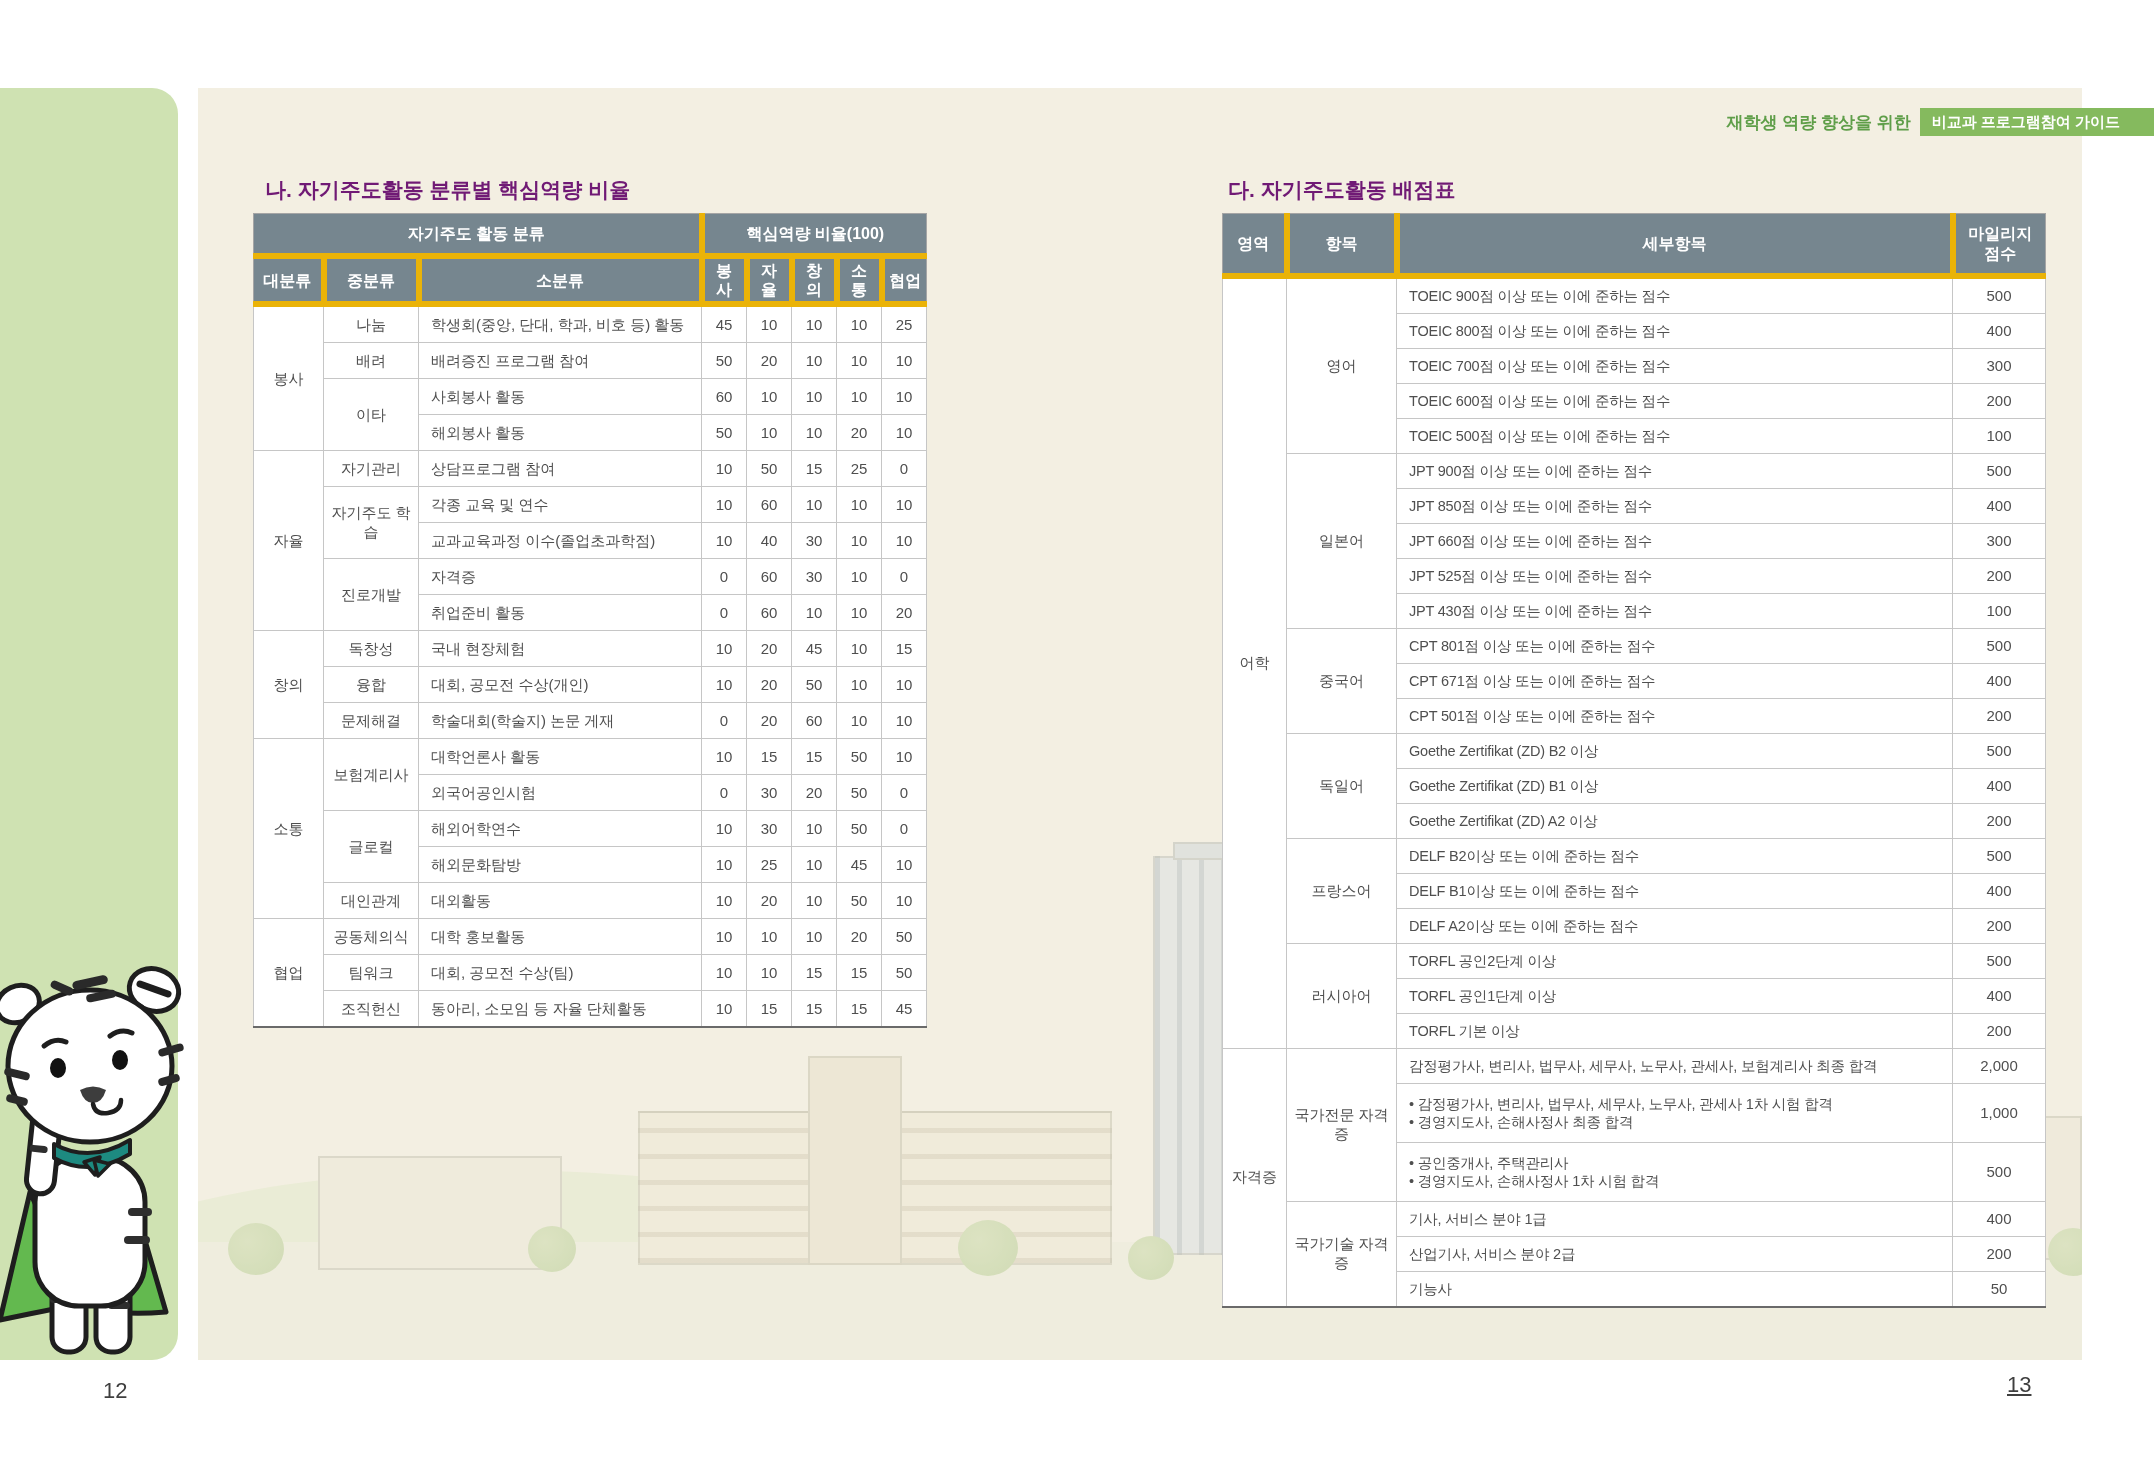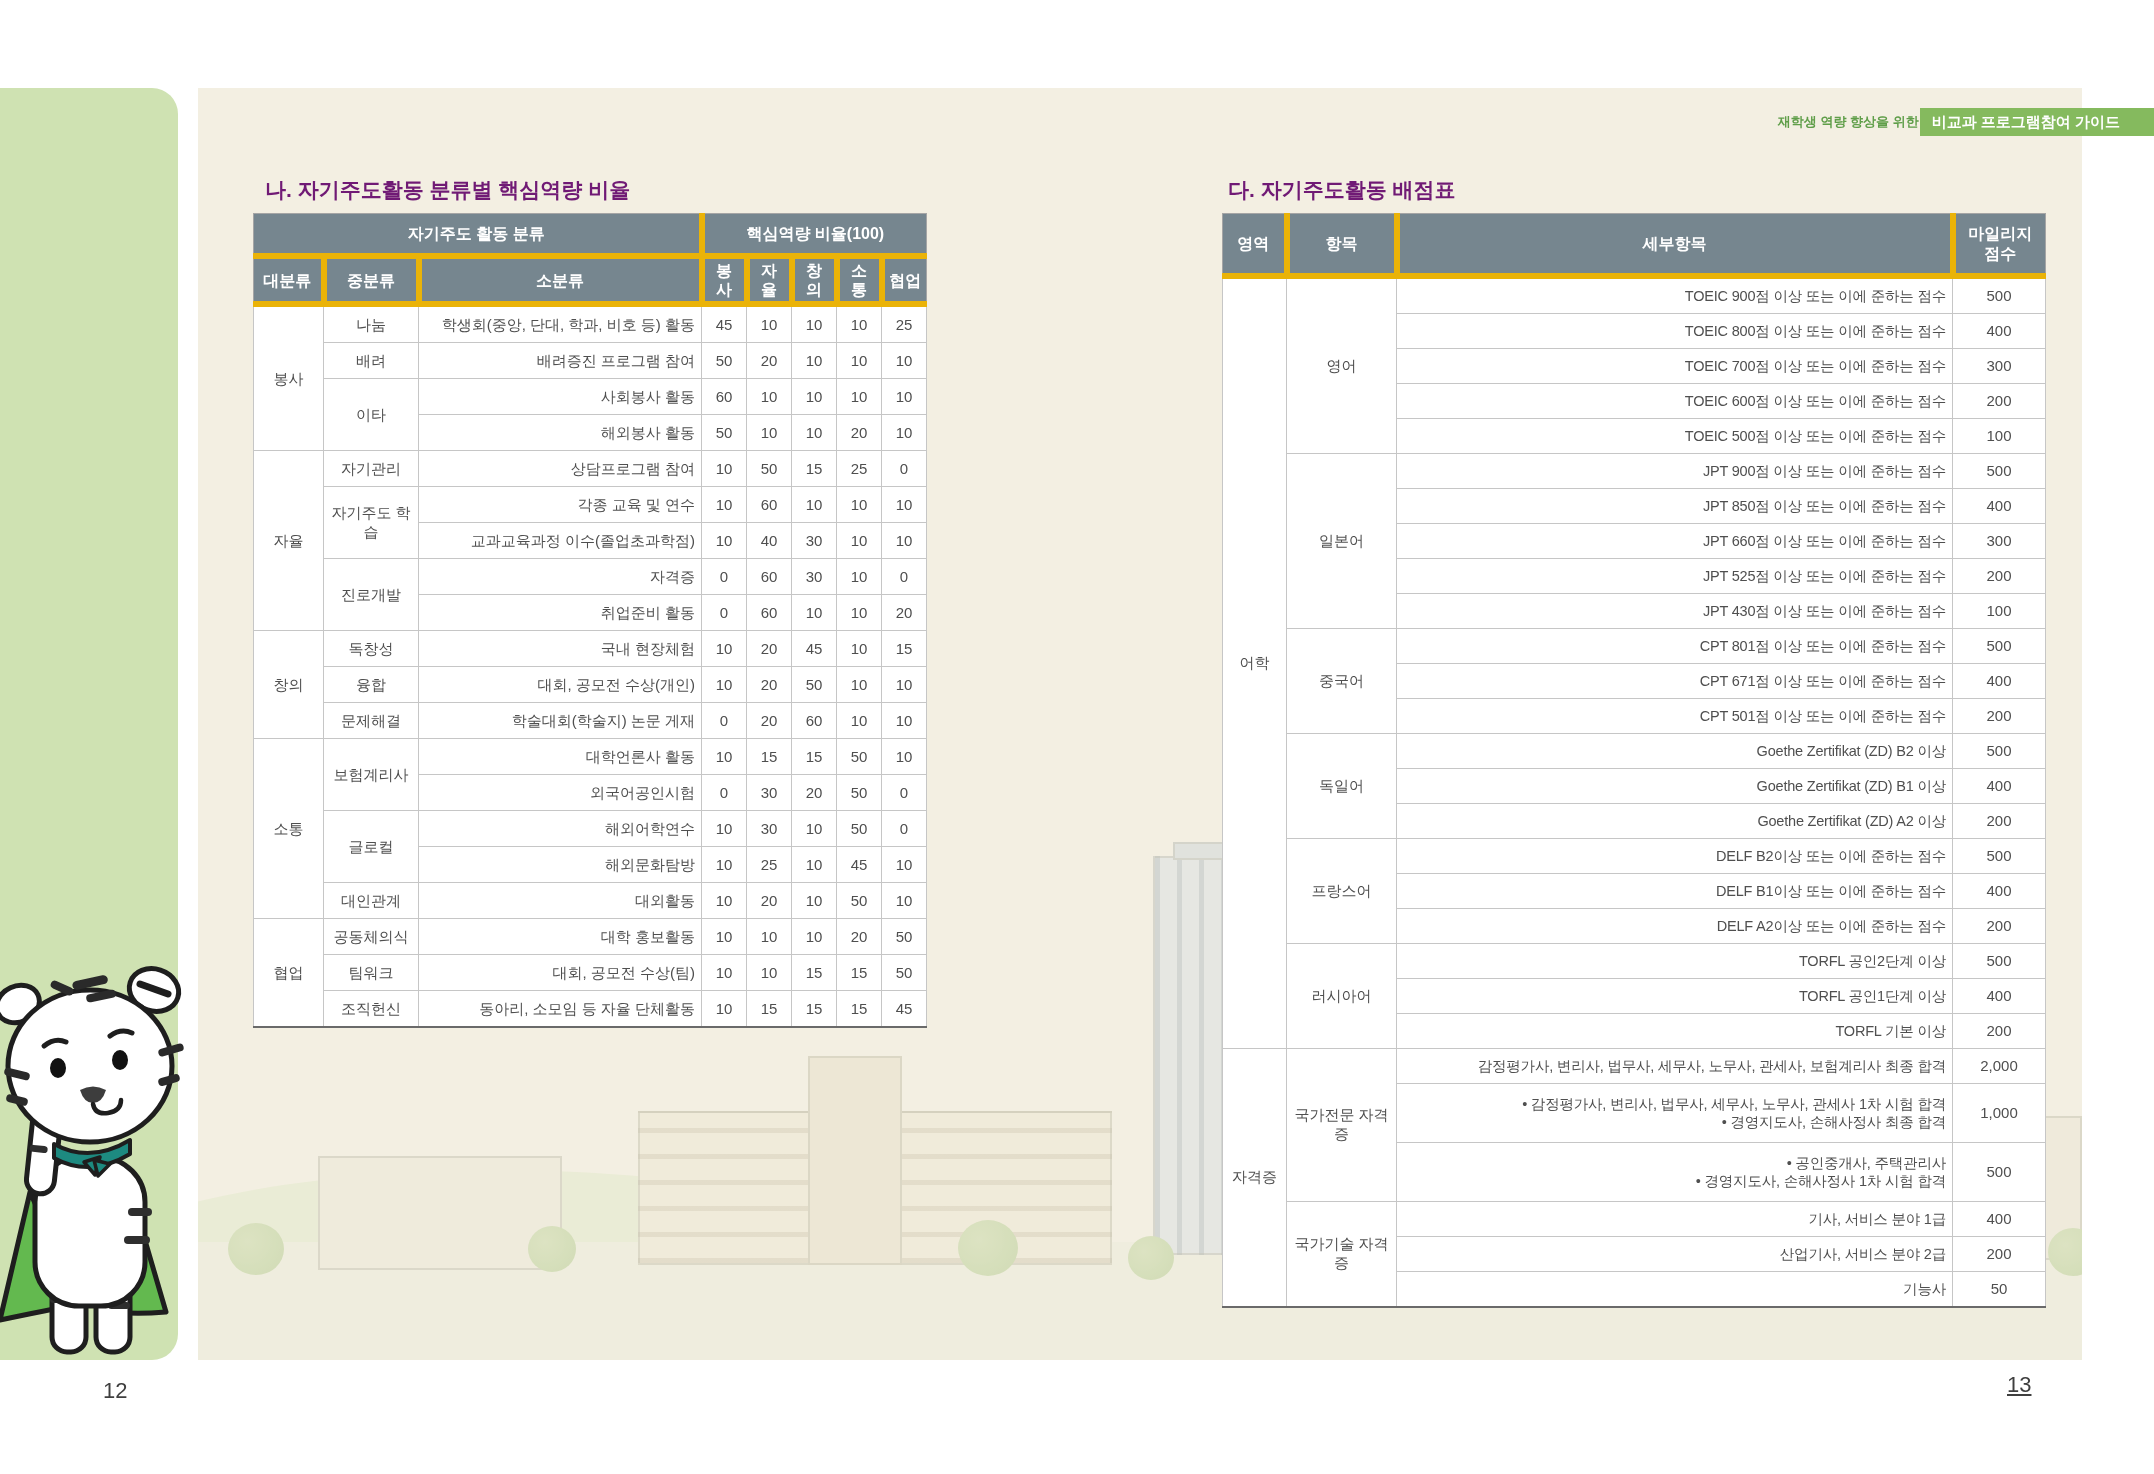--- a/index.html
+++ b/index.html
@@ -7,21 +7,21 @@
         font-family:"Liberation Sans","DejaVu Sans",sans-serif;color:#4f4f4f;}
 
   
   .sidebar{position:absolute;left:0;top:88px;width:178px;height:1272px;
            background:#cfe2b2;border-radius:0 26px 26px 0;z-index:1;}
   .main-panel{position:absolute;left:198px;top:88px;width:1884px;height:1272px;
               background:#f3efe2;z-index:0;overflow:hidden;}
 
   
   .ribbon{position:absolute;top:108px;right:0;height:28px;display:flex;align-items:center;z-index:5;}
-  .ribbon-prefix{color:#5f9e49;font-weight:bold;font-size:13px;margin-right:1px;}
+  .ribbon-prefix{color:#5f9e49;font-weight:bold;font-size:17px;margin-right:9px;}
   .ribbon-badge{background:#85ba5e;color:#fff;font-weight:bold;font-size:15px;height:28px;
                 display:flex;align-items:center;padding:0 34px 0 12px;}
 
   
   .section-title{position:absolute;font-size:21px;font-weight:bold;color:#701a75;z-index:4;white-space:nowrap;}
   #title-left{left:265px;top:176px;}
   #title-right{left:1228px;top:176px;}
 
   
   table.tbl{position:absolute;border-collapse:collapse;table-layout:fixed;background:#fff;z-index:3;
@@ -31,21 +31,21 @@
   .tbl th{background:#76868f;color:#fff;font-weight:bold;font-size:16px;
           border:6px solid #eab308;padding:2px 4px;line-height:1.2;}
   .tbl th:first-child{border-left:0;}
   .tbl th:last-child{border-right:0;}
   .tbl tr.h1 th{border-top:0;height:35px;}
   #tbl-left tr.h2 th{height:31px;}
   #tbl-right tr.h1 th{height:55px;}
   .tbl td{border:1px solid #c6c6c6;border-top:1px solid #bcbcbc;height:30px;
           padding:2px 6px;text-align:center;font-size:15px;line-height:1.25;background:#fff;}
   #tbl-left td{height:31px;}
-  .tbl td.sub,.tbl td.detail{text-align:right;padding-left:12px;}
+  .tbl td.sub,.tbl td.detail{text-align:left;padding-left:12px;}
   .tbl td.detail{font-size:14.5px;letter-spacing:-0.2px;}
   .tbl tr.d td{border-top:1px dashed #cfcfcf;}
   .tbl tr.g td{border-top:1px solid #8f8f8f;}
   .tbl tr.tall td{height:54px;}
   .dl{display:block;}
 
   
   .pagenum{position:absolute;font-size:22px;color:#3f3f3f;z-index:4;}
   #pn-left{left:103px;top:1378px;}
   #pn-right{left:2007px;top:1372px;text-decoration:underline;}

